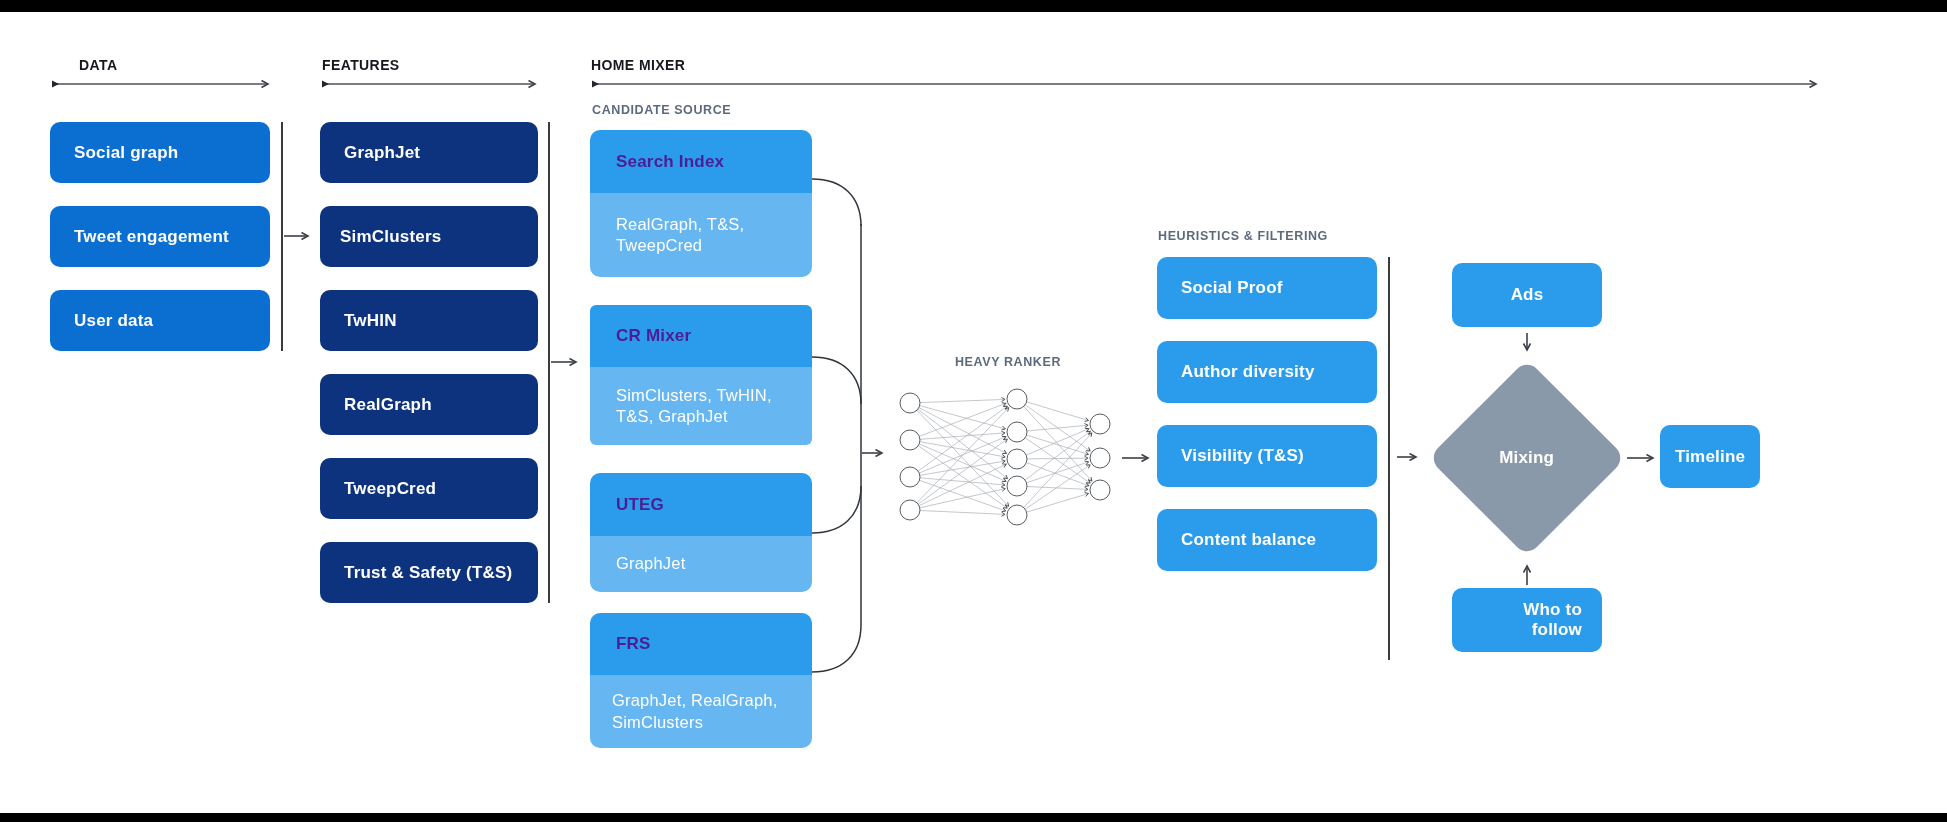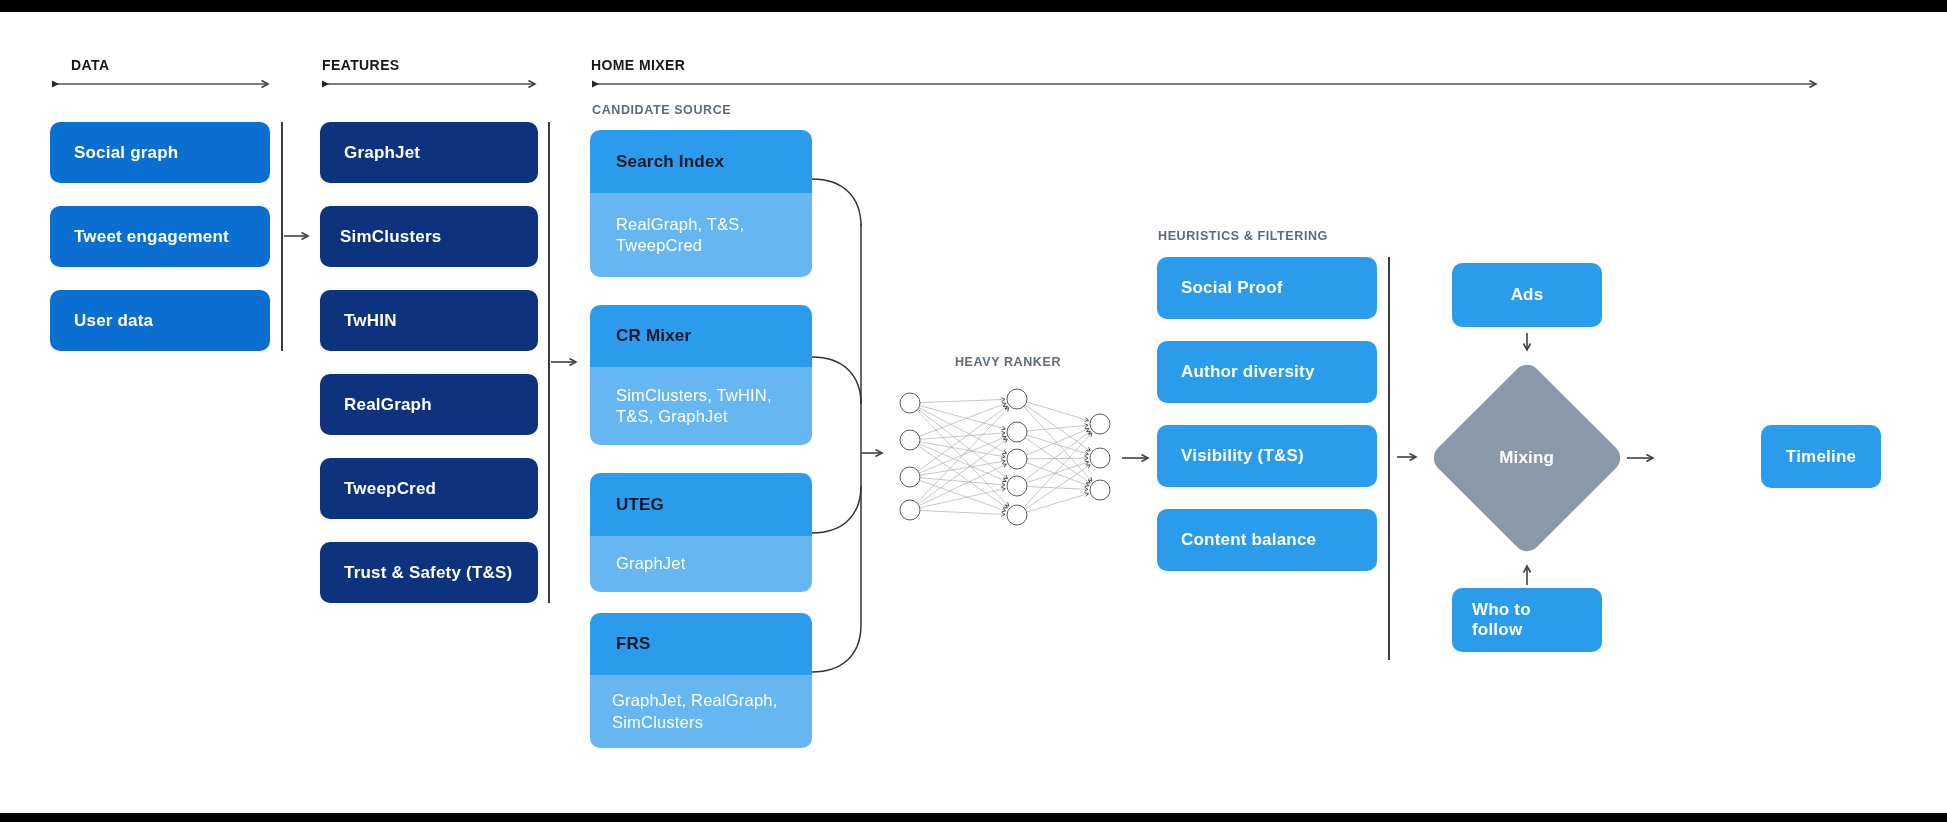--- a/index.html
+++ b/index.html
@@ -13,58 +13,58 @@
     --line:#2f343a;
   }
   html,body{margin:0;padding:0;background:#fff;}
   body{font-family:"Liberation Sans","DejaVu Sans",sans-serif;}
   #stage{position:relative;width:1947px;height:822px;background:#fff;overflow:hidden;}
   .bar{position:absolute;left:0;width:1947px;background:#000;}
   #bar-top{top:0;height:12px;}
   #bar-bottom{top:813px;height:9px;}
 
   .hdr-label{position:absolute;top:57px;font-size:14px;font-weight:700;color:var(--ink);letter-spacing:.4px;}
-  #hdr-data{left:52px;padding-left:19px;}
+  #hdr-data{left:60px;padding-left:19px;}
   #hdr-features{left:322px;}
   #hdr-homemixer{left:591px;}
 
   .sec{position:absolute;font-size:12.5px;font-weight:600;letter-spacing:.6px;color:var(--label-gray);}
   #sec-candidate{left:592px;top:103px;}
   #sec-heuristics{left:1158px;top:229px;}
   #sec-heavyranker{left:908px;top:355px;width:200px;text-align:center;}
 
   .b{position:absolute;box-sizing:border-box;border-radius:10px;color:#fff;
      display:flex;align-items:center;padding:0 24px;font-size:17px;font-weight:600;letter-spacing:.2px;}
-  .b.center{justify-content:center;padding:0 20px;text-align:left;}
+  .b.center{justify-content:center;padding:0 20px;text-align:right;}
 
   .col-data{left:50px;width:220px;height:61px;background:var(--blue-medium);}
   #b-social-graph{top:122px;} #b-tweet-engagement{top:206px;} #b-user-data{top:290px;}
 
   .col-feat{left:320px;width:218px;height:61px;background:var(--blue-navy);}
   #b-graphjet{top:122px;} #b-simclusters{top:206px;padding-left:20px;} #b-twhin{top:290px;}
   #b-realgraph{top:374px;} #b-tweepcred{top:458px;} #b-trust-safety{top:542px;}
 
   .cand-group{position:absolute;left:590px;width:222px;border-radius:10px;overflow:hidden;}
-  #g-search{top:130px;} #g-crmixer{top:305px;} #g-uteg{top:473px;} #g-frs{top:613px;}
+  #g-search{top:130px;} #g-crmixer{top:305px;border-radius:6px;} #g-uteg{top:473px;} #g-frs{top:613px;}
   .cand-main{box-sizing:border-box;display:flex;align-items:center;background:var(--blue-bright);
-     color:#0f172a;font-size:17px;font-weight:600;padding:6px 26px;letter-spacing:.2px;}
+     color:#4c1d95;font-size:17px;font-weight:600;padding:6px 26px;letter-spacing:.2px;}
   .cand-sub{box-sizing:border-box;display:flex;align-items:center;background:var(--blue-light);
      color:#fff;font-size:16.5px;font-weight:500;padding:0 20px 0 26px;line-height:1.3;letter-spacing:.2px;}
   #g-search .cand-main{height:63px;} #g-search .cand-sub{height:84px;}
   #g-crmixer .cand-main{height:62px;} #g-crmixer .cand-sub{height:78px;}
   #g-uteg .cand-main{height:63px;} #g-uteg .cand-sub{height:56px;}
   #g-frs .cand-main{height:62px;} #g-frs .cand-sub{height:73px;padding-left:22px;}
 
   .col-heur{left:1157px;width:220px;height:62px;background:var(--blue-bright);text-align:right;}
   #b-social-proof{top:257px;} #b-author-diversity{top:341px;} #b-visibility{top:425px;}
   #b-content-balance{top:509px;} #b-feedback-fatigue{top:593px;}
 
   #b-ads{left:1452px;top:263px;width:150px;height:64px;background:var(--blue-bright);}
   #b-wtf{left:1452px;top:588px;width:150px;height:64px;background:var(--blue-bright);}
-  #b-timeline{left:1761px;top:425px;width:120px;height:63px;background:var(--blue-bright);}
+  #b-timeline{left:1660px;top:425px;width:100px;height:63px;background:var(--blue-bright);}
 
   #b-mixing{position:absolute;left:1457px;top:388px;width:140px;height:140px;background:var(--gray-diamond);
      border-radius:14px;transform:rotate(45deg);transform-origin:center;display:flex;align-items:center;justify-content:center;}
   #b-mixing .diamond-label{transform:rotate(-45deg);color:#fff;font-size:17px;font-weight:600;letter-spacing:.2px;}
 
   #overlay{position:absolute;left:0;top:0;width:1947px;height:822px;pointer-events:none;}
   .hdr-line{stroke:#4c5158;stroke-width:1.6;fill:none;}
   .sep{stroke:#17191c;stroke-width:1.7;}
   .flow{stroke:var(--line);stroke-width:1.5;fill:none;}
   .nn-edge{stroke:#aaafb5;stroke-width:0.7;}

